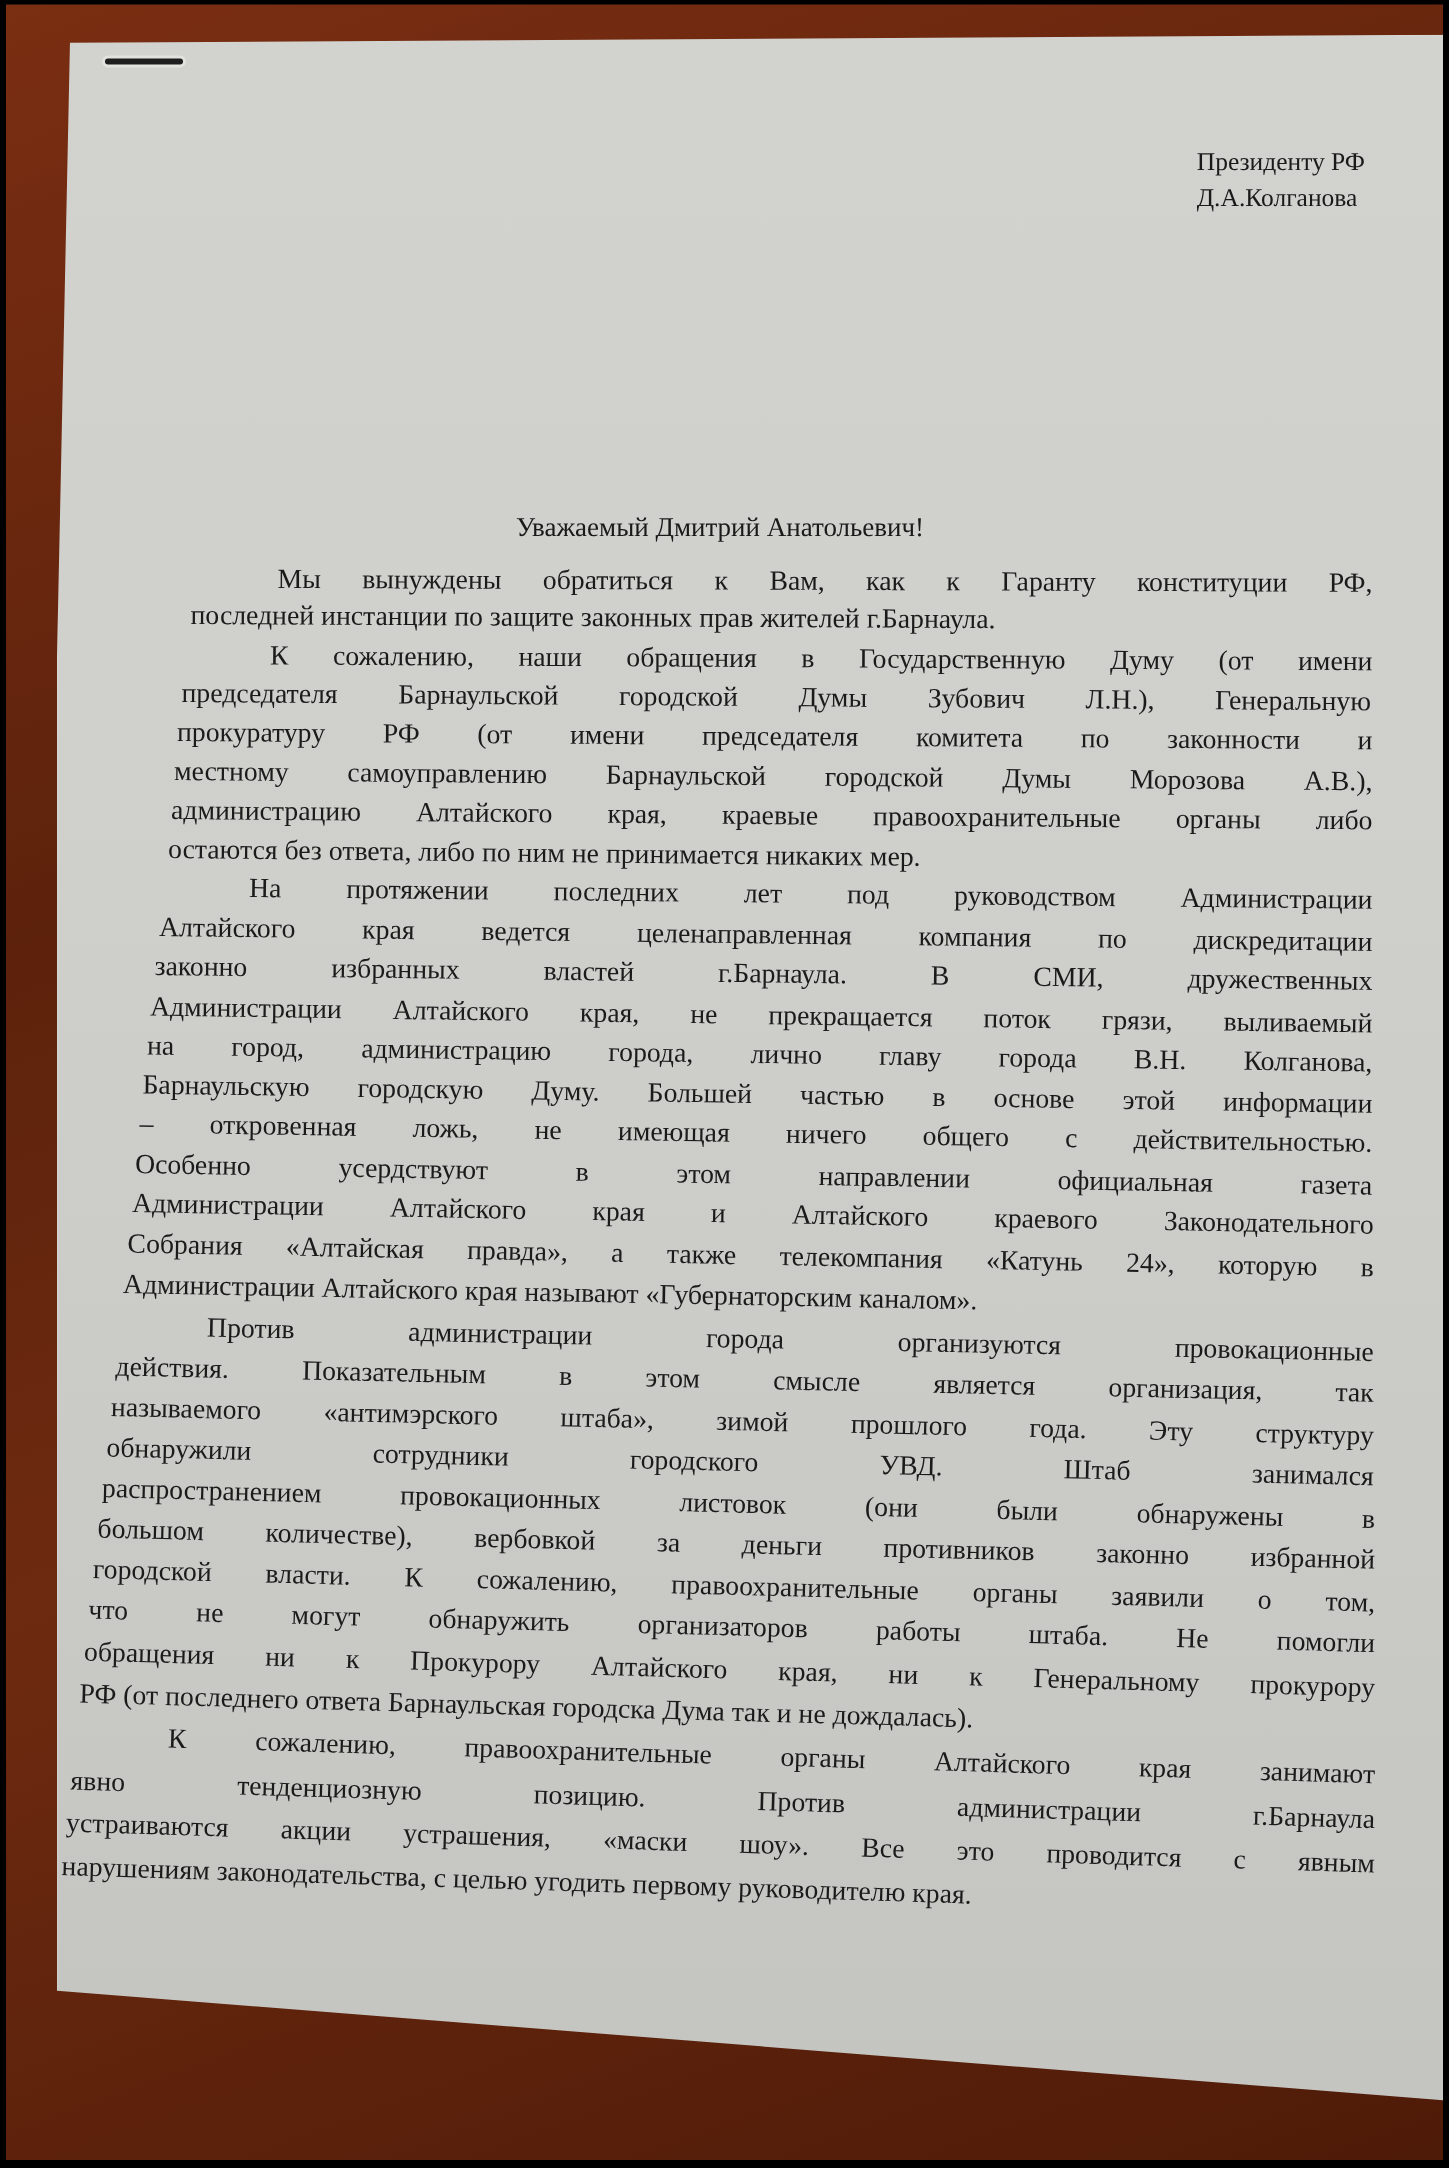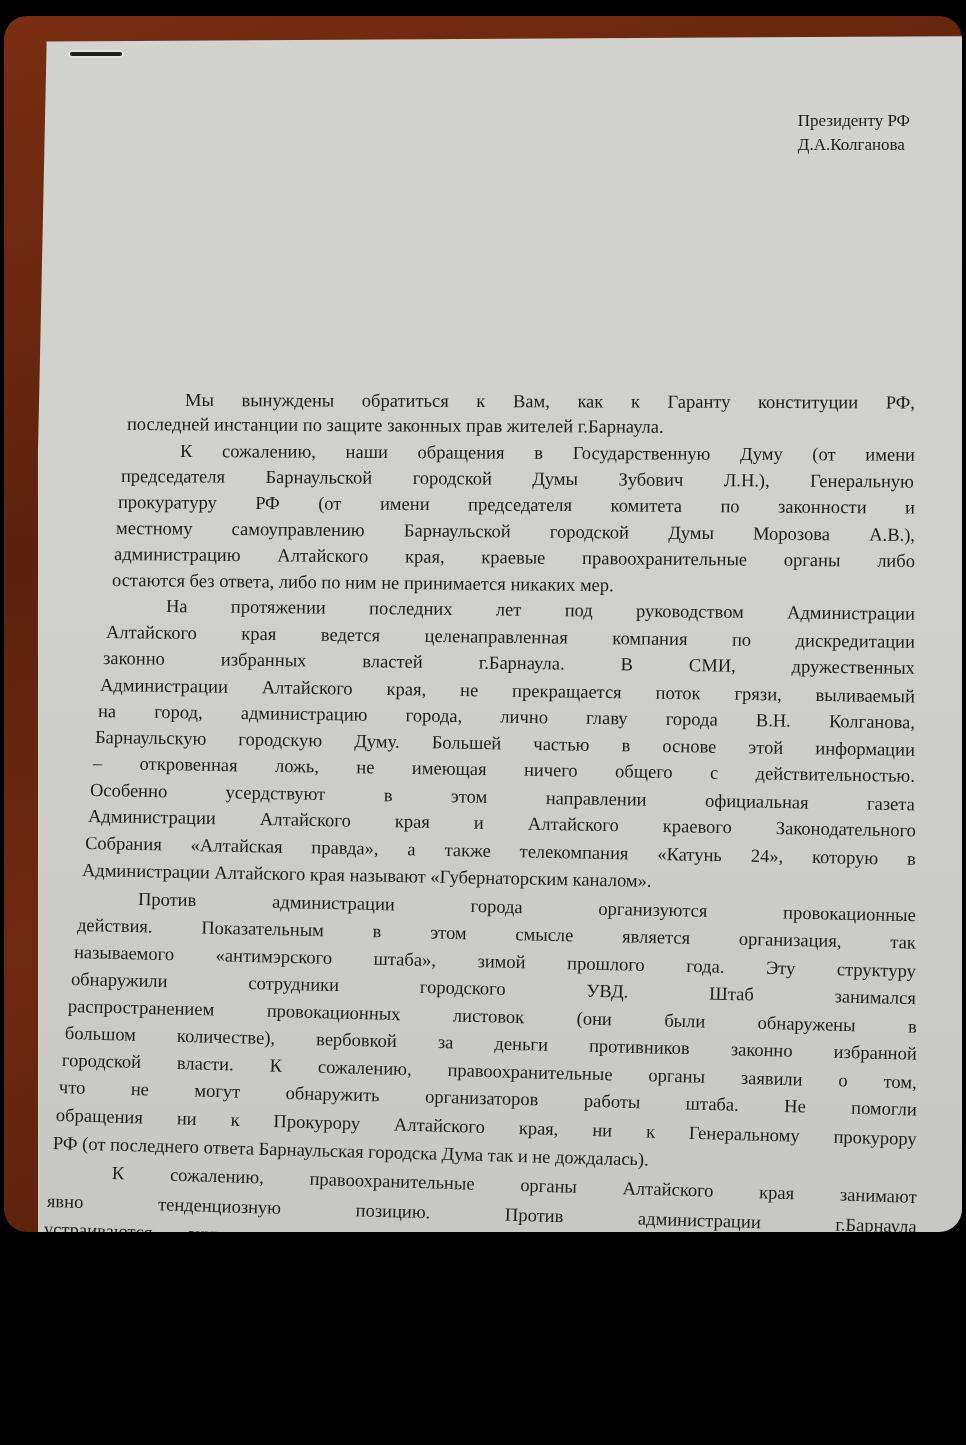--- a/index.html
+++ b/index.html
@@ -3,24 +3,23 @@
 <meta charset="utf-8">
 <style>
   html, body { margin: 0; padding: 0; }
   body {
     width: 966px; height: 1445px; overflow: hidden;
     background: #000;
     position: relative;
     font-family: "Liberation Serif", "DejaVu Serif", serif;
   }
   .frame {
-    position: absolute; left: 4px; top: 16px; width: 958px; height: 1216px;
+    position: absolute; left: 4px; top: 3px; width: 958px; height: 1437px;
     background: linear-gradient(160deg, #7a2e12 0%, #5d220c 35%, #6e2a10 60%, #4e1b08 100%);
     overflow: hidden;
-    border-radius: 23px;
   }
   .paper {
     position: absolute;
     left: 34px; top: 20px; width: 960px; height: 1380px;
     background: linear-gradient(180deg, #d2d2cf 0%, #cfcfcc 40%, #c9c9c6 75%, #c4c4c1 100%);
     transform-origin: 0 0;
     clip-path: polygon(0.9% 0.4%, 100% 0%, 100% 100%, 0% 94.5%, -2% 96%);
     box-shadow: 0 0 2px rgba(255,255,255,0.4) inset;
   }
   .punch-mark {
@@ -46,20 +45,21 @@
 
 <div class="frame">
   <div class="paper"></div>
   <div class="punch-mark" style="left:66px; top:36px;"></div>
 
   <div class="addressee">
     <div>Президенту РФ</div>
     <div>Д.А.Колганова</div>
   </div>
 
+  <div class="text salutation">Уважаемый Дмитрий Анатольевич!</div>
 
   <div class="body-lines" id="body-lines">
       <div class="ln" style="left: 181px; top: 374px; width: 730px; transform: rotate(0.2deg); transform-origin: 0px 50%;">
         <span class="l">Мы вынуждены обратиться к Вам, как к Гаранту  конституции РФ,</span>
       </div>
       <div class="ln last" style="left: 123px; top: 398px; width: 690px; transform: rotate(0.3deg); transform-origin: 0px 50%;">
         <span class="l">последней инстанции по защите  законных прав жителей г.Барнаула.</span>
       </div>
       <div class="ln" style="left: 176px; top: 425px; width: 735px; transform: rotate(0.3deg); transform-origin: 0px 50%;">
         <span class="l">К сожалению,  наши обращения в Государственную Думу (от имени</span>

